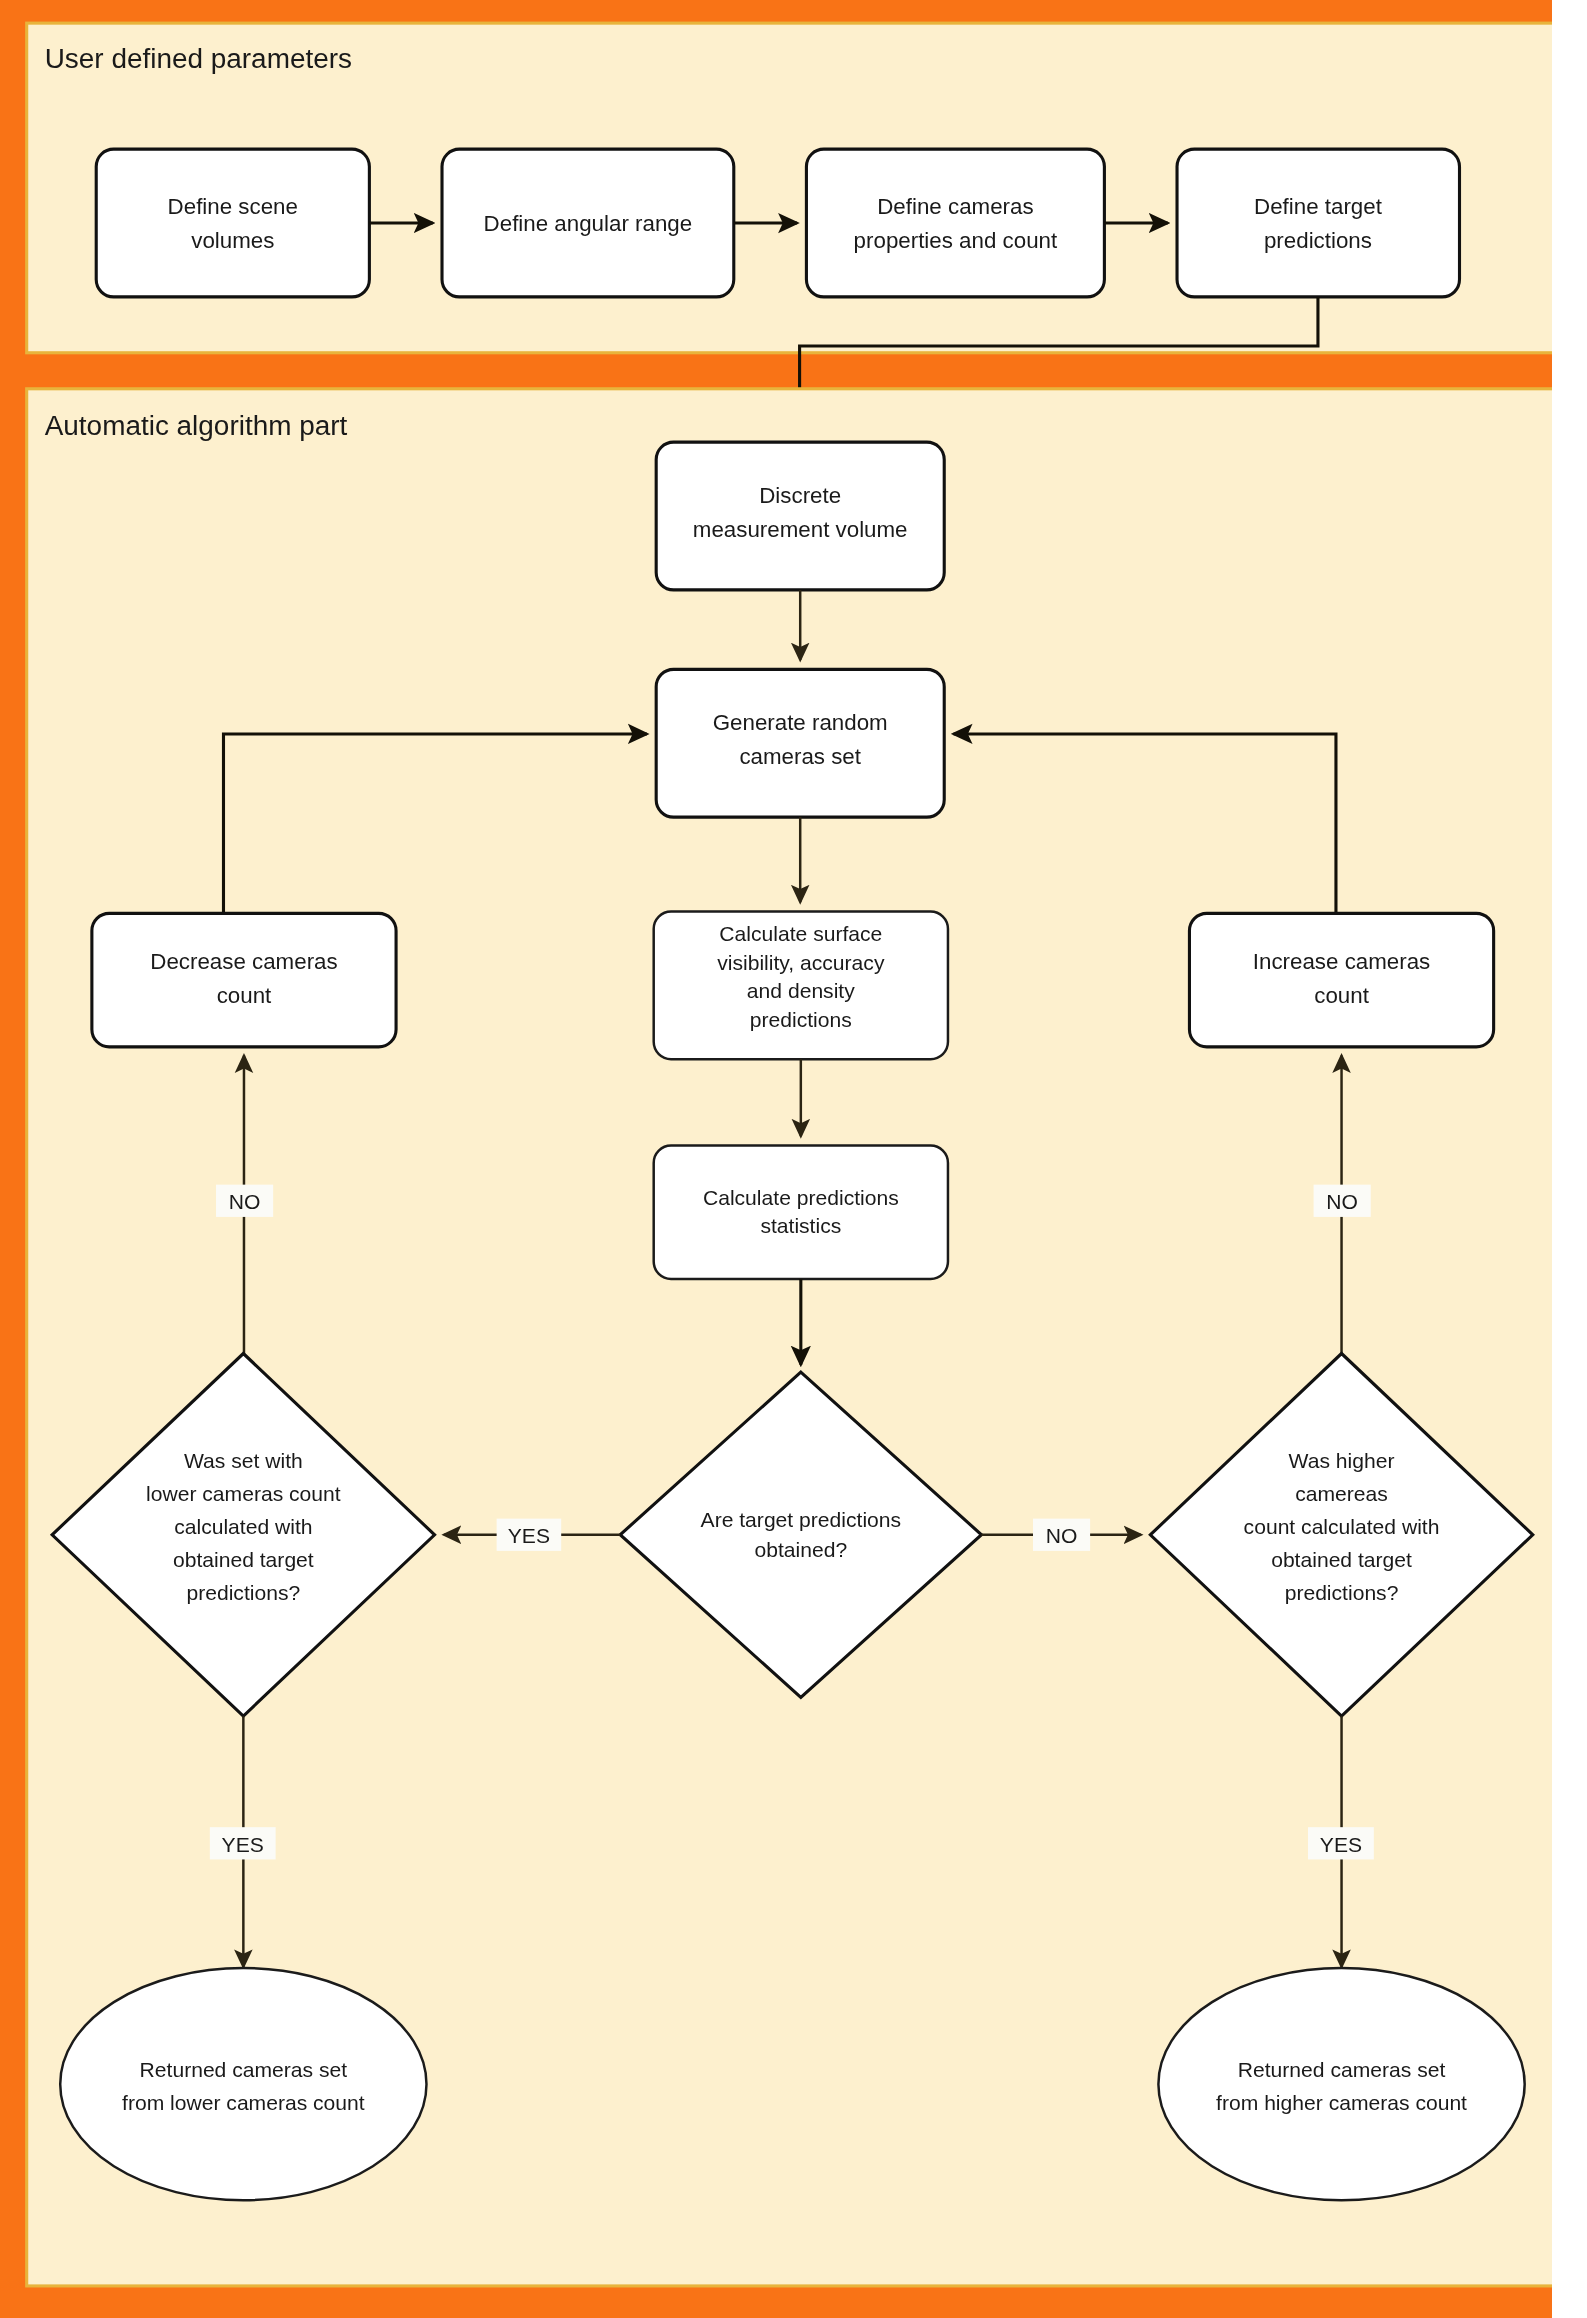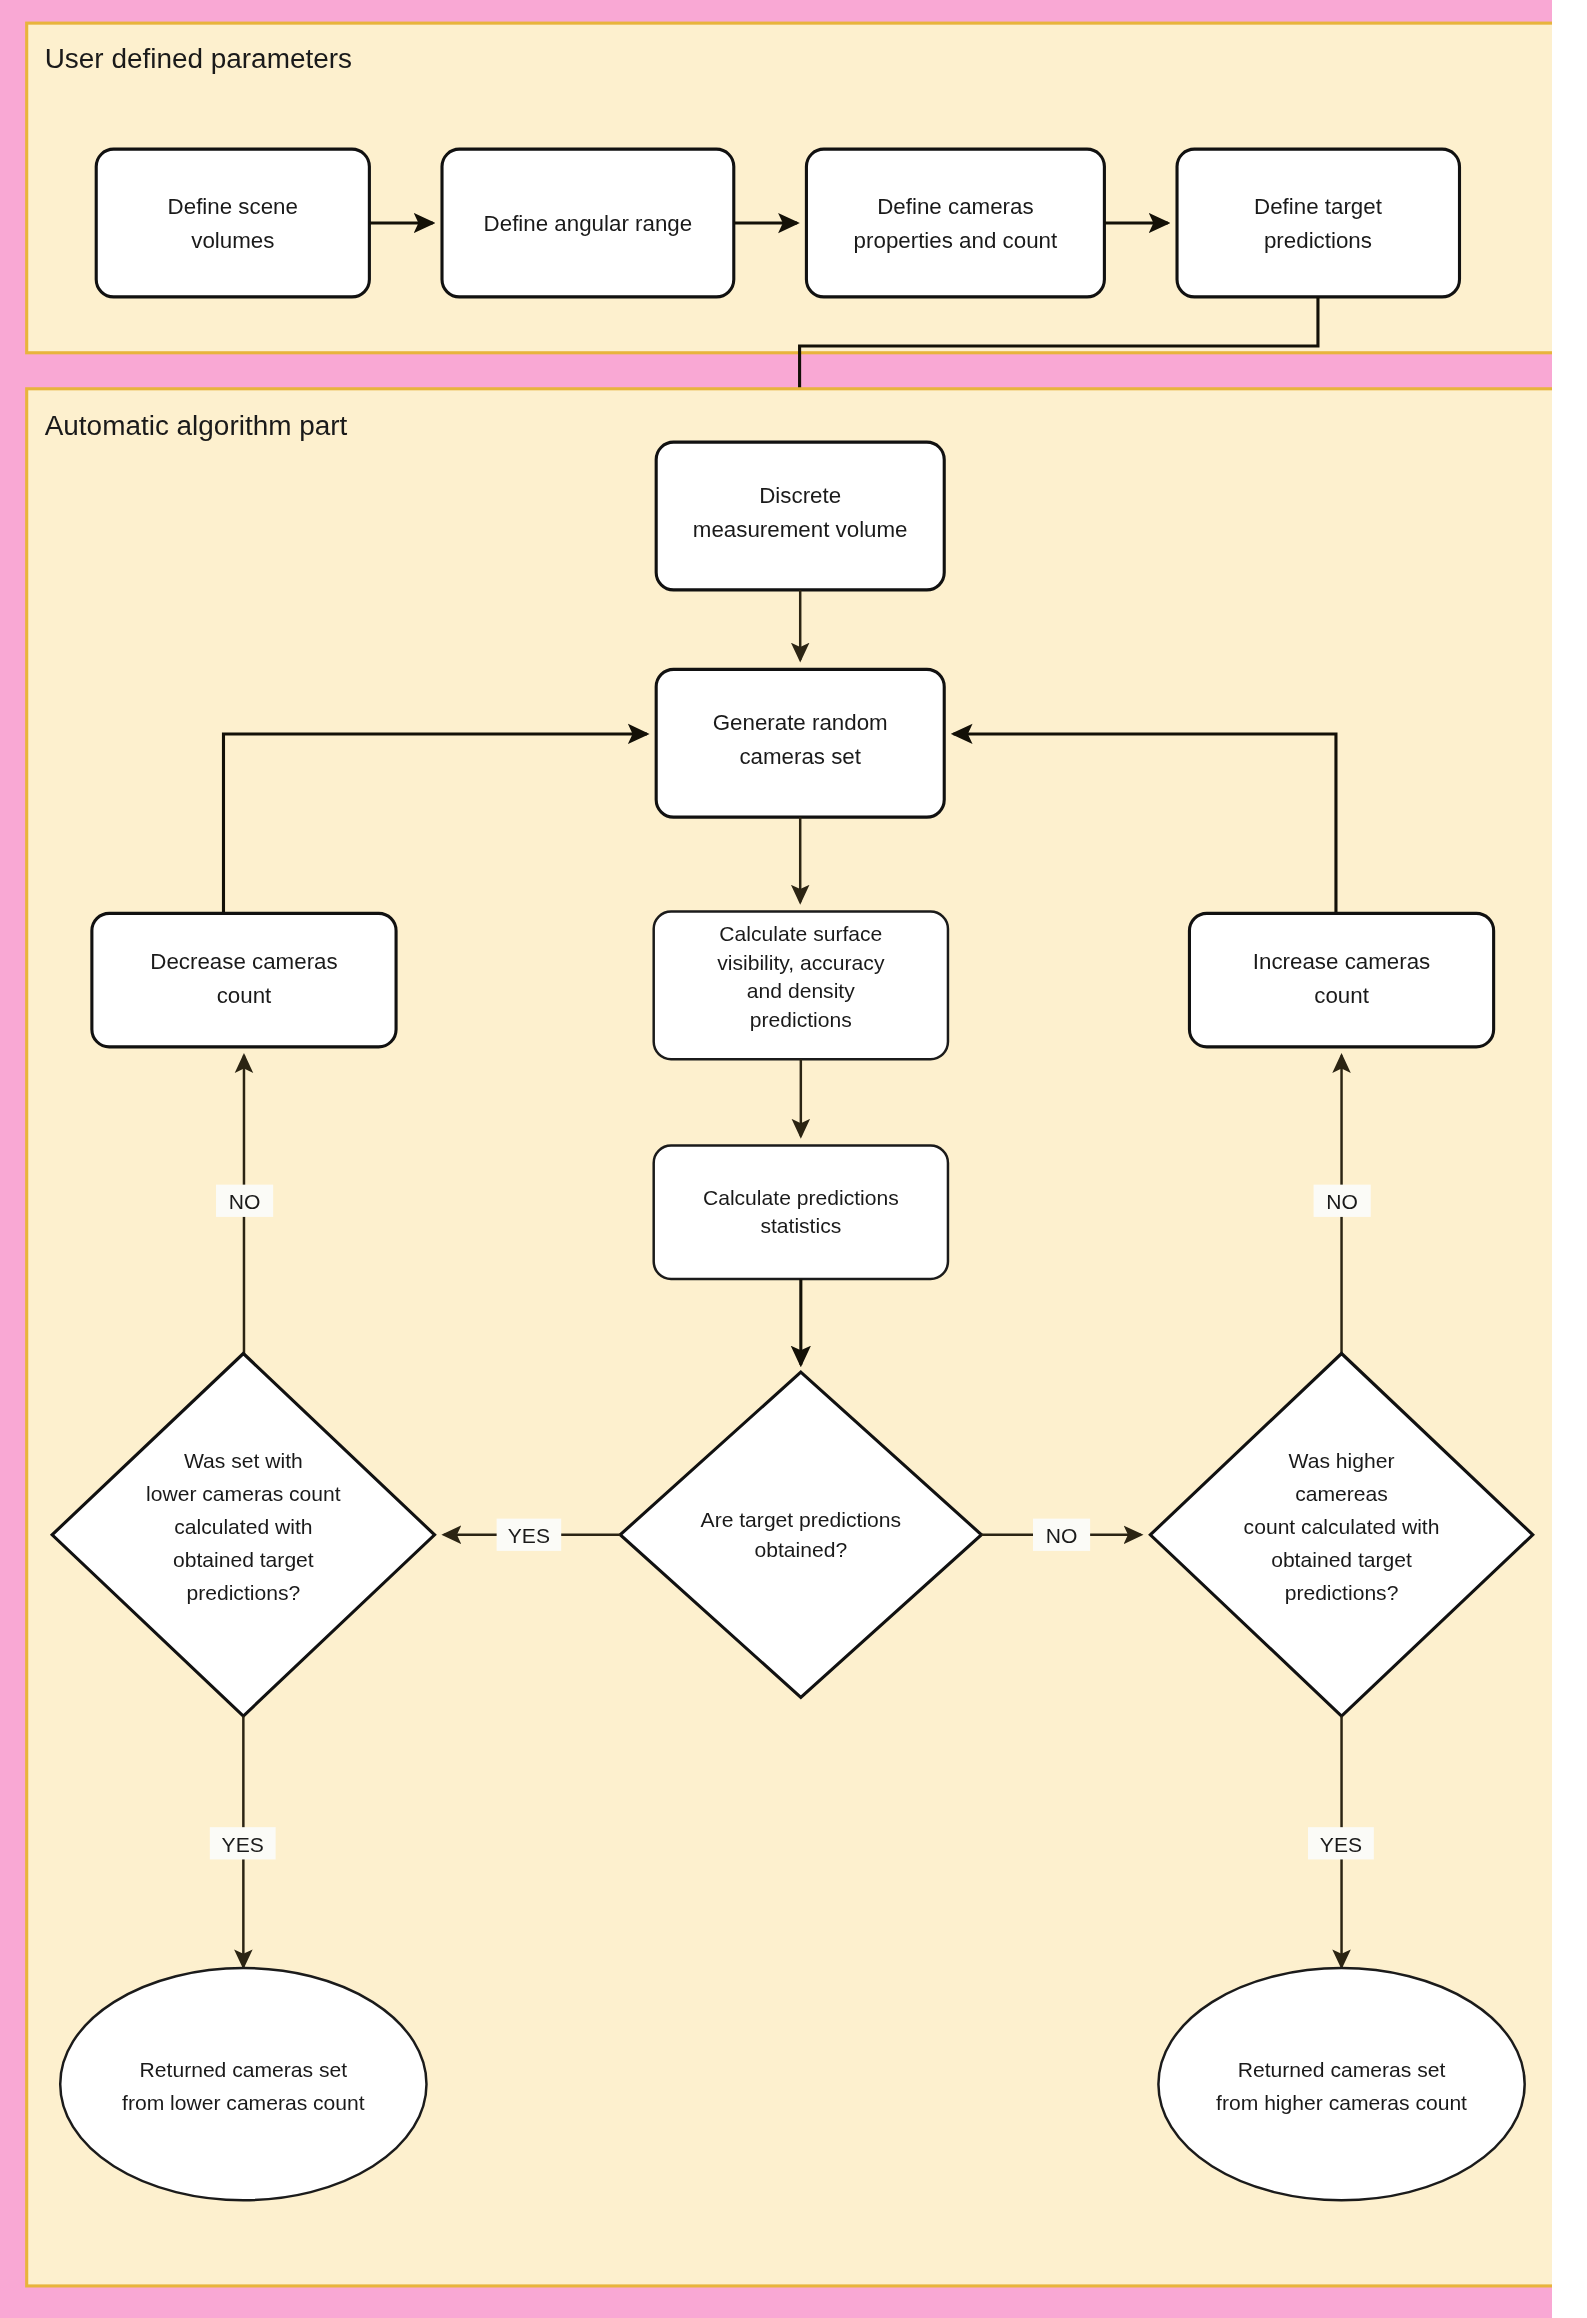--- a/index.html
+++ b/index.html
@@ -8,21 +8,21 @@
     padding: 0;
     background: #ffffff;
   }
   body {
     font-family: "Liberation Sans", sans-serif;
   }
   #canvas {
     position: relative;
     width: 1552px;
     height: 2319px;
-    background: #f9a8d4;
+    background: #f97316;
     overflow: hidden;
   }
   svg.flow {
     position: absolute;
     left: 0;
     top: 0;
     width: 1588px;
     height: 2319px;
     display: block;
   }

